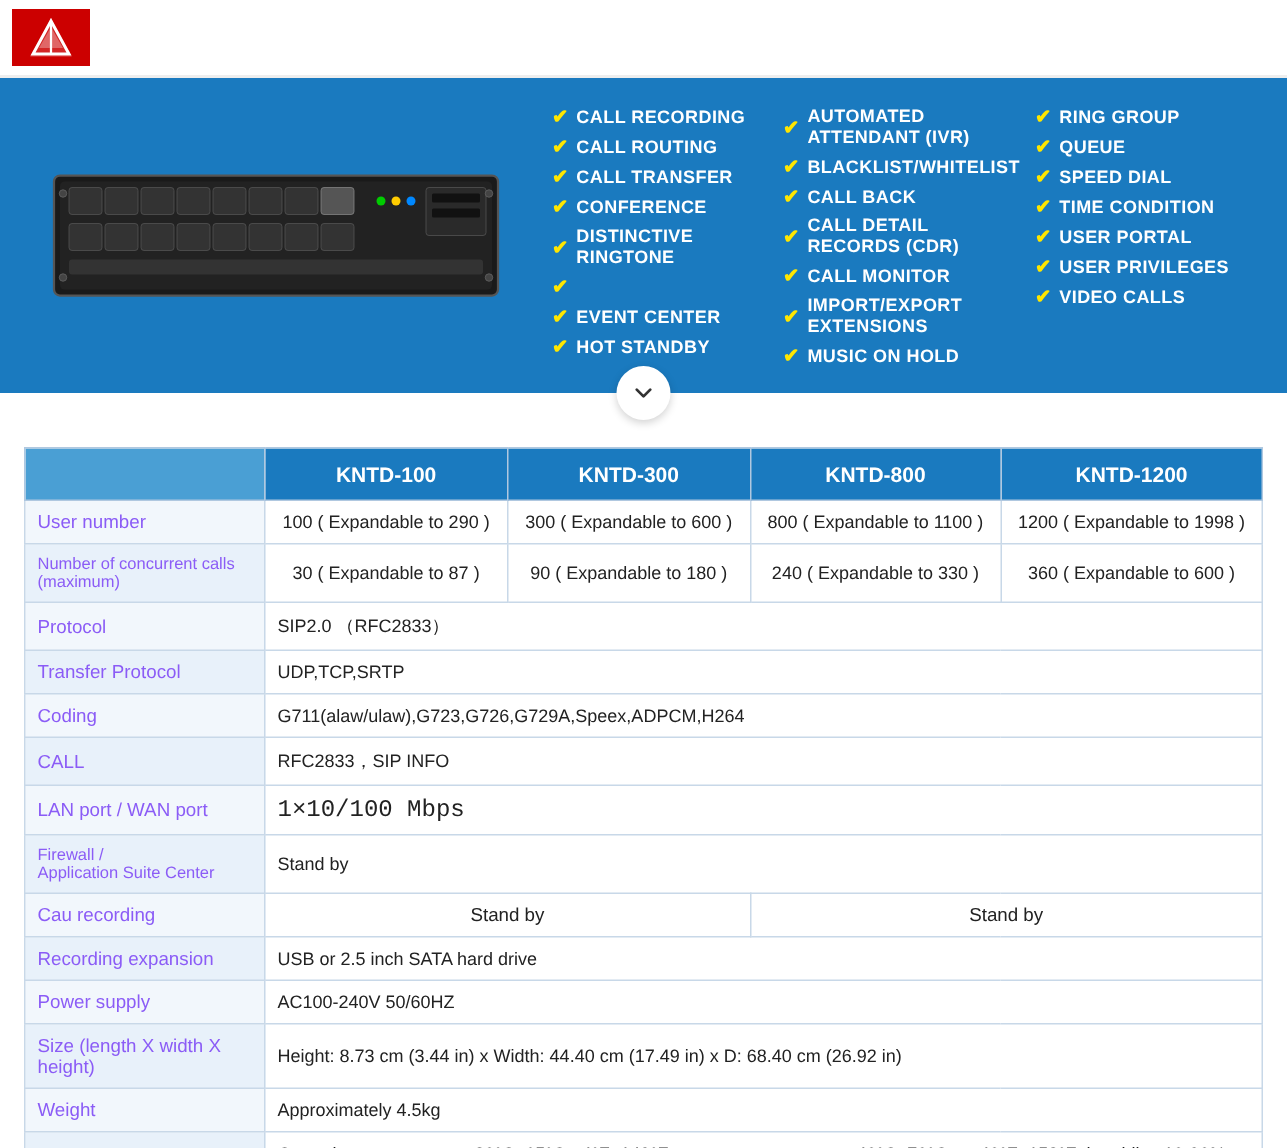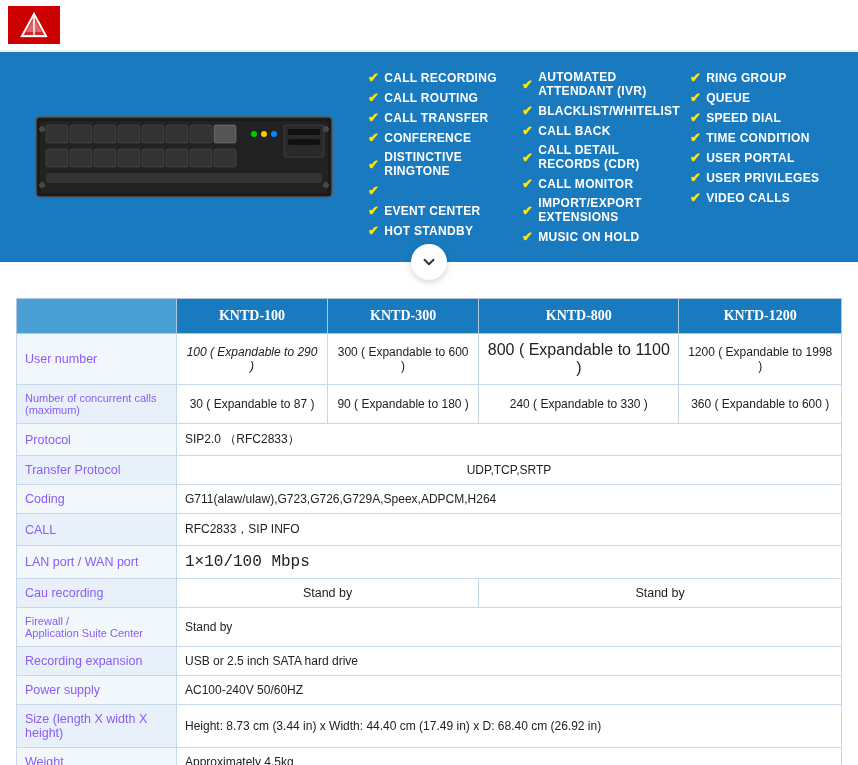--- a/index.html
+++ b/index.html
@@ -126,21 +126,20 @@
       font-size: 12.5px;
     }
     th {
       background: #1a7abf;
       color: #fff;
       text-align: center;
       padding: 9px 20px;
       font-weight: 700;
       font-size: 13px;
       border: 1px solid #b0c8e0;
-      font-family: Liberation Serif, serif;
     }
     th.model-header {
       background: #1a7abf;
       font-size: 14px;
       font-weight: bold;
     }
     td {
       border: 1px solid #c8d8e8;
       padding: 7px 8px;
       vertical-align: middle;
@@ -343,64 +342,64 @@
         <th style="background:#4a9fd4; border:1px solid #b0c8e0; width:160px;"></th>
         <th class="model-header">KNTD-100</th>
         <th class="model-header">KNTD-300</th>
         <th class="model-header">KNTD-800</th>
         <th class="model-header">KNTD-1200</th>
       </tr>
     </thead>
     <tbody id="specs-tbody">
     <tr>
           <td class="label-cell" style="white-space: pre-line;">User number</td>
-          <td class="value-cell" style="font-size: 12px; font-style: italic;">100 ( Expandable to 290 )</td>
+          <td class="value-cell" style="font-size: 12px;">100 ( Expandable to 290 )</td>
           <td class="value-cell" style="font-size: 12px;">300 ( Expandable to 600 )</td>
-          <td class="value-cell" style="font-size: 16px;">800 ( Expandable to 1100 )</td>
+          <td class="value-cell" style="font-size: 12px;">800 ( Expandable to 1100 )</td>
           <td class="value-cell" style="font-size: 12px;">1200 ( Expandable to 1998 )</td>
         </tr>
         <tr>
           <td class="label-cell small-label" style="white-space: pre-line; margin-left: 38px;">Number of concurrent calls
 (maximum)</td>
           <td class="value-cell" style="font-size: 12px;">30 ( Expandable to 87 )</td>
           <td class="value-cell" style="font-size: 12px;">90 ( Expandable to 180 )</td>
           <td class="value-cell" style="font-size: 12px;">240 ( Expandable to 330 )</td>
           <td class="value-cell" style="font-size: 12px;">360 ( Expandable to 600 )</td>
         </tr>
         <tr>
           <td class="label-cell" style="white-space: pre-line;">Protocol</td>
           <td colspan="4" class="value-cell-left" style="font-size: 12px;">SIP2.0 （RFC2833）</td>
         </tr>
         <tr>
           <td class="label-cell" style="white-space: pre-line;">Transfer Protocol</td>
-          <td colspan="4" class="value-cell-left" style="font-size: 12px; text-align: center;">UDP,TCP,SRTP</td>
+          <td colspan="4" class="value-cell-left" style="font-size: 12px;">UDP,TCP,SRTP</td>
         </tr>
         <tr>
           <td class="label-cell" style="white-space: pre-line;">Coding</td>
           <td colspan="4" class="value-cell-left" style="font-size: 12px;">G711(alaw/ulaw),G723,G726,G729A,Speex,ADPCM,H264</td>
         </tr>
         <tr>
           <td class="label-cell" style="white-space: pre-line;">CALL</td>
           <td colspan="4" class="value-cell-left" style="font-size: 12px;">RFC2833，SIP INFO</td>
         </tr>
         <tr>
           <td class="label-cell" style="white-space: pre-line;">LAN port / WAN port</td>
           <td colspan="4" class="value-cell-left" style="font-size: 16px; font-family: Liberation Mono, monospace;">1×10/100 Mbps</td>
+        </tr>
+        <tr>
+          <td class="label-cell small-label" style="white-space: pre-line;">Firewall /
+Application Suite Center</td>
+          <td colspan="4" class="value-cell-left" style="font-size: 12px;">Stand by</td>
         </tr>
         <tr>
           <td class="label-cell" style="white-space: pre-line;">Cau recording</td>
           <td colspan="2" class="value-cell">Stand by</td>
           <td colspan="2" class="value-cell">Stand by</td>
         </tr>
         <tr>
-          <td class="label-cell small-label" style="white-space: pre-line;">Firewall /
-Application Suite Center</td>
-          <td colspan="4" class="value-cell-left" style="font-size: 12px;">Stand by</td>
-        </tr>
-        <tr>
           <td class="label-cell" style="white-space: pre-line;">Recording expansion</td>
           <td colspan="4" class="value-cell-left" style="font-size: 12px;">USB or  2.5 inch SATA hard drive</td>
         </tr>
         <tr>
           <td class="label-cell" style="white-space: pre-line;">Power supply</td>
           <td colspan="4" class="value-cell-left" style="font-size: 12px;">AC100-240V  50/60HZ</td>
         </tr>
         <tr>
           <td class="label-cell" style="white-space: pre-line;">Size (length X width X height)</td>
           <td colspan="4" class="value-cell-left" style="font-size: 12px;">Height: 8.73 cm (3.44 in) x Width: 44.40 cm (17.49 in) x D: 68.40 cm (26.92 in)</td>

